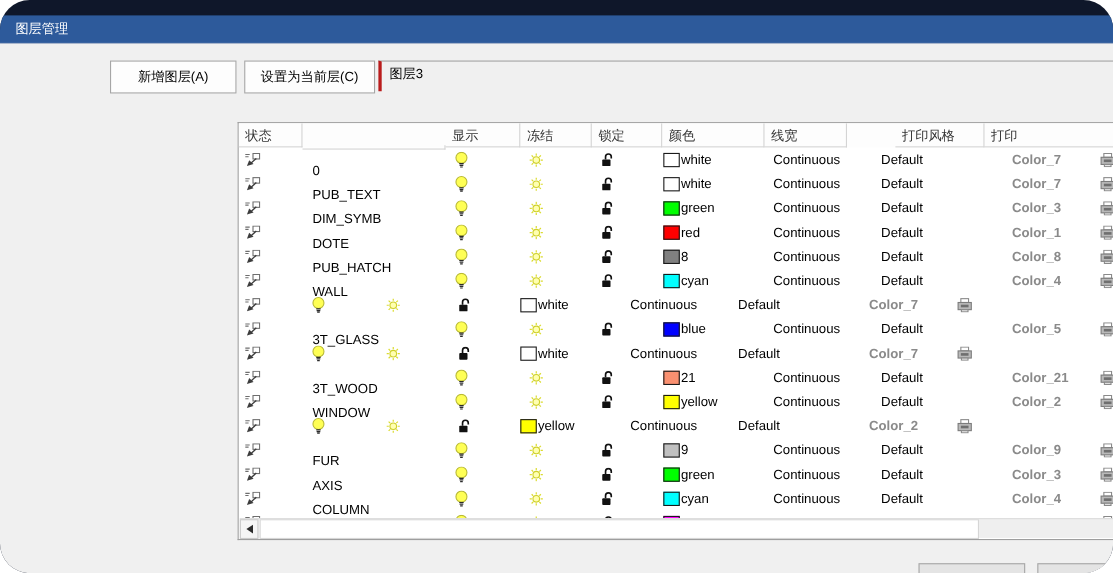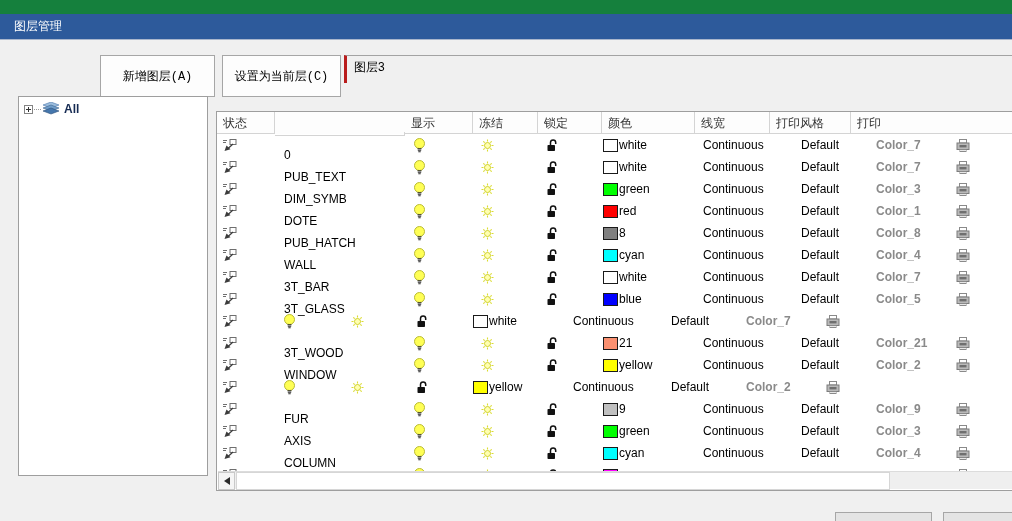--- a/index.html
+++ b/index.html
@@ -1,30 +1,30 @@
 <!DOCTYPE html>
 <html><head>
 <meta charset="utf-8">
 <style>
   * { margin:0; padding:0; box-sizing:border-box; }
   html,body { background:#ffffff; }
   body { font-family:"Liberation Sans","DejaVu Sans",sans-serif; font-size:12px; color:#000; }
-  .screen { position:relative; width:1012px; height:521px; overflow:hidden; background:#15803d; }
+  .screen { position:relative; width:1012px; height:521px; overflow:hidden; background:#0f172a;border-radius:27px; }
 
   
   .titlebar { position:absolute; left:0; top:14px; width:1012px; height:26px;
     background:#2d5a9b; border-bottom:1px solid #a9b6cc; color:#fff;
     display:flex; align-items:center; padding-left:14px; font-size:12px; }
 
   
   .dialog { position:absolute; left:0; top:40px; width:1012px; height:481px; background:#f0f0f0; }
 
-  .btn { position:absolute; height:42px; background:#fdfdfd; border:1px solid #a6a6a6;
+  .btn { position:absolute; height:30px; background:#fdfdfd; border:1px solid #a6a6a6;
     font-size:12px; color:#000; display:flex; align-items:center; justify-content:center;
-    font-family:Liberation Mono, monospace; cursor:default; }
+    font-family:Liberation Sans, sans-serif; cursor:default; }
   .btn-new { left:100px; top:15px; width:115px; }
   .btn-current { left:222px; top:15px; width:119px; }
   .current-layer { position:absolute; left:344px; top:15px; right:0; height:28px;
     border-top:1px solid #a3a3a3; border-left:3px solid #b91c1c;
     padding:3px 0 0 7px; color:#000; }
 
   
   .tree-panel { position:absolute; left:18px; top:56px; width:190px; height:380px;
     background:#fff; border:1px solid #9e9e9e; }
   .tree-item { display:flex; align-items:center; padding:5px 2px 0 5px; }
@@ -46,21 +46,21 @@
   .cell { display:flex; align-items:center; height:100%; overflow:hidden; white-space:nowrap; }
 
   .col-status { width:58px;  flex:0 0 auto; }
   .col-name   { width:130px; flex:0 0 auto;margin-top:20px; }
   .col-on     { width:68px;  flex:0 0 auto; }
   .col-freeze { width:65px;  flex:0 0 auto; }
   .col-lock   { width:64px;  flex:0 0 auto; }
   .col-color  { width:93px;  flex:0 0 auto; }
   .col-ltype  { width:98px;  flex:0 0 auto; }
   .col-lw     { width:75px;  flex:0 0 auto; }
-  .col-ps     { width:81px;  flex:0 0 auto; }
+  .col-ps     { width:81px;  flex:0 0 auto;margin-left:44px; }
   .col-print  { flex:1 1 auto; }
 
   .cell.col-status { padding-left:5px; }
   .cell.col-name   { padding-left:9px; }
   .cell.col-on, .cell.col-freeze, .cell.col-lock,
   .cell.col-ltype, .cell.col-lw, .cell.col-ps { padding-left:8px; }
   .cell.col-color  { padding-left:1px; }
   .cell.col-print  { padding-left:7px; }
   .cell.col-ps { color:#8a8a8a;font-weight:bold; }
 
@@ -99,34 +99,20 @@
   <div class="titlebar">
     <span>图层管理</span>
   </div>
 
   <div class="dialog">
 
     <button class="btn btn-new">新增图层(A)</button>
     <button class="btn btn-current">设置为当前层(C)</button>
     <div class="current-layer">图层3</div>
 
-    <div class="tree-panel">
-      <div class="tree-item">
-        <span class="plusbox"></span>
-        <span class="tree-dots"></span>
-        <span>
-          <svg width="18" height="14" viewBox="0 0 18 14">
-            <polygon points="9,0 17,3 9,6 1,3" fill="#9dbede" stroke="#4a76ab" stroke-width="0.6"></polygon>
-            <polygon points="9,3 17,6 9,9 1,6" fill="#6f9cc9" stroke="#3c648f" stroke-width="0.6"></polygon>
-            <polygon points="9,6 17,9 9,12 1,9" fill="#4577ad" stroke="#2c4f78" stroke-width="0.6"></polygon>
-          </svg>
-        </span>
-        <span class="tree-label">All</span>
-      </div>
-    </div>
 
     <div class="table-panel">
       <div class="thead">
         <div class="th col-status">状态</div>
         <div class="th col-name">层名称</div>
         <div class="th col-on">显示</div>
         <div class="th col-freeze">冻结</div>
         <div class="th col-lock">锁定</div>
         <div class="th col-color">颜色</div>
         <div class="th col-lw">线宽</div>
@@ -466,23 +452,20 @@
 
   <div class="row">
     <div class="cell col-status">
       <svg width="15" height="13" viewBox="0 0 15 13">
         <path d="M1 1.5h4 M1 3.5h3" stroke="#6e6e6e" stroke-width="1" fill="none"></path>
         <rect x="8" y="0.5" width="6" height="5" fill="#ffffff" stroke="#6e6e6e"></rect>
         <path d="M11 5 L6 9.5" stroke="#3c3c3c" stroke-width="1.2" fill="none"></path>
         <path d="M2.5 12 L8.5 10.2 L4.5 6.6 Z" fill="#3c3c3c"></path>
       </svg>
     </div>
-    <div class="cell col-name">
-              <span class="v-name">3T_BAR</span>
-            </div>
     <div class="cell col-on">
       <svg width="13" height="15" viewBox="0 0 13 15">
         <circle cx="6.5" cy="5.5" r="5" fill="#ffff55" stroke="#b9ba35" stroke-width="1"></circle>
         <path d="M4.5 10.8h4 M4.8 12.3h3.4 M5.3 13.8h2.4" stroke="#2b2b2b" stroke-width="1.1" fill="none"></path>
       </svg>
     </div>
     <div class="cell col-freeze">
       <svg width="13" height="13" viewBox="0 0 13 13">
         <circle cx="6.5" cy="6.5" r="3" fill="#ffffb0" stroke="#cfd02a" stroke-width="1"></circle>
         <g stroke="#dbdc2e" stroke-width="1.1">

